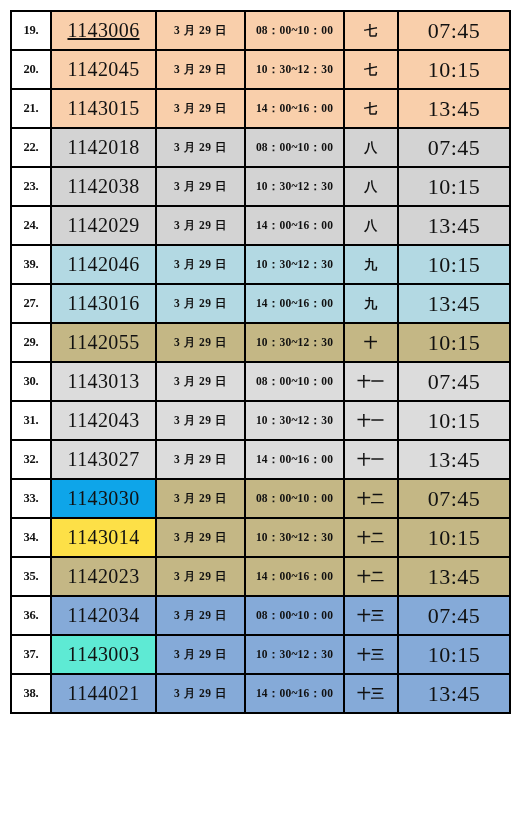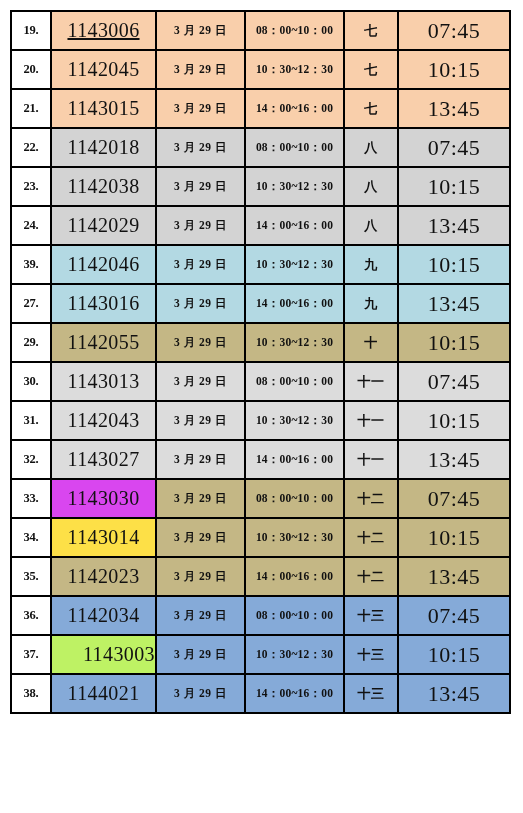--- a/index.html
+++ b/index.html
@@ -184,21 +184,21 @@
         <tr>
           <td class="cell-index">32.</td>
           <td class="cell-id" style="background: rgb(220, 220, 220);">1143027</td>
           <td class="cell-date" style="background: rgb(220, 220, 220);">3 月 29 日</td>
           <td class="cell-slot" style="background: rgb(220, 220, 220);">14：00~16：00</td>
           <td class="cell-group" style="background: rgb(220, 220, 220);">十一</td>
           <td class="cell-time" style="background: rgb(220, 220, 220);">13:45</td>
         </tr>
         <tr>
           <td class="cell-index">33.</td>
-          <td class="cell-id" style="background: #d946ef;">1143030</td>
+          <td class="cell-id" style="background: #0ea5e9;">1143030</td>
           <td class="cell-date" style="background: rgb(196, 183, 133);">3 月 29 日</td>
           <td class="cell-slot" style="background: rgb(196, 183, 133);">08：00~10：00</td>
           <td class="cell-group" style="background: rgb(196, 183, 133);">十二</td>
           <td class="cell-time" style="background: rgb(196, 183, 133);">07:45</td>
         </tr>
         <tr>
           <td class="cell-index">34.</td>
           <td class="cell-id" style="background: #fde047;">1143014</td>
           <td class="cell-date" style="background: rgb(196, 183, 133);">3 月 29 日</td>
           <td class="cell-slot" style="background: rgb(196, 183, 133);">10：30~12：30</td>
@@ -216,21 +216,21 @@
         <tr>
           <td class="cell-index">36.</td>
           <td class="cell-id" style="background: rgb(133, 170, 216);">1142034</td>
           <td class="cell-date" style="background: rgb(133, 170, 216);">3 月 29 日</td>
           <td class="cell-slot" style="background: rgb(133, 170, 216);">08：00~10：00</td>
           <td class="cell-group" style="background: rgb(133, 170, 216);">十三</td>
           <td class="cell-time" style="background: rgb(133, 170, 216);">07:45</td>
         </tr>
         <tr>
           <td class="cell-index">37.</td>
-          <td class="cell-id" style="background: #bef264; text-align: right;">1143003</td>
+          <td class="cell-id" style="background: #5eead4;">1143003</td>
           <td class="cell-date" style="background: rgb(133, 170, 216);">3 月 29 日</td>
           <td class="cell-slot" style="background: rgb(133, 170, 216);">10：30~12：30</td>
           <td class="cell-group" style="background: rgb(133, 170, 216);">十三</td>
           <td class="cell-time" style="background: rgb(133, 170, 216);">10:15</td>
         </tr>
         <tr>
           <td class="cell-index">38.</td>
           <td class="cell-id" style="background: rgb(133, 170, 216);">1144021</td>
           <td class="cell-date" style="background: rgb(133, 170, 216);">3 月 29 日</td>
           <td class="cell-slot" style="background: rgb(133, 170, 216);">14：00~16：00</td>

